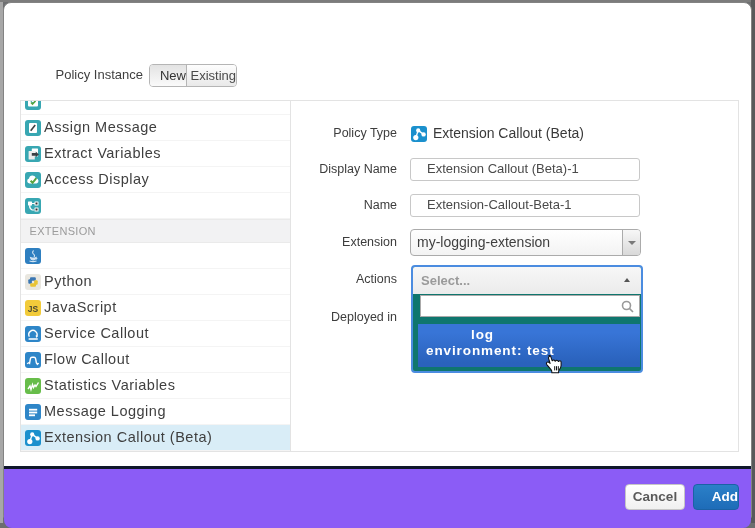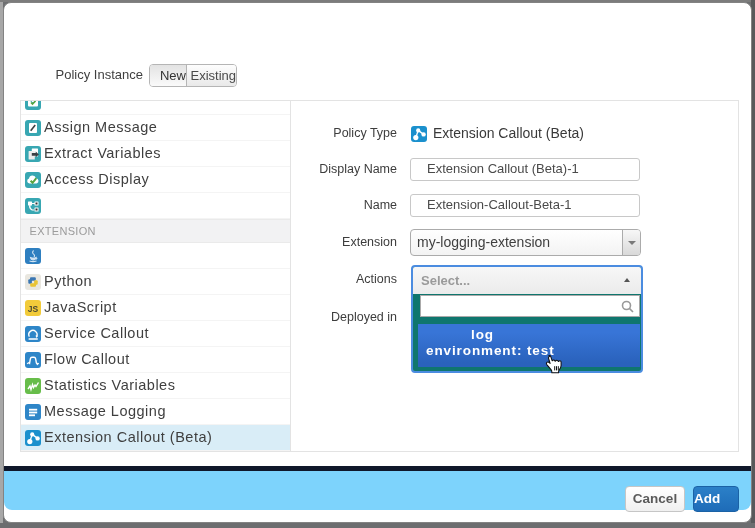--- a/index.html
+++ b/index.html
@@ -54,28 +54,28 @@
   #chosen .single .tri { position:absolute; right:11px; top:11px; width:0; height:0;
     border-left:3.5px solid transparent; border-right:3.5px solid transparent; border-bottom:4px solid #555; }
   #chosen .search { position:absolute; left:7px; top:28px; width:220px; height:22px;
     border:1px solid #aaa; background:#fff; }
   #chosen .search svg { position:absolute; right:4px; top:3px; }
   #chosen .opt { position:absolute; left:5px; top:57px; width:222px; height:43px;
     background:linear-gradient(#3875d7 20%,#2a62bc 90%); color:#fff; font-size:13.5px; letter-spacing:0.9px; font-weight:bold; }
   #chosen .opt .l1 { position:absolute; left:8px; top:3px; line-height:15px;margin-left:45px; }
   #chosen .opt .l2 { position:absolute; left:8px; top:19px; line-height:15px; }
   
-  #footer { position:absolute; left:0; top:463px; width:100%; height:44px; background:#7dd3fc;
-    border-top:5px solid #0f172a; border-radius:0 0 8px 8px; }
+  #footer { position:absolute; left:0; top:463px; width:100%; height:62px; background:#8b5cf6;
+    border-top:3px solid #0f172a; border-radius:0 0 8px 8px; }
   #cancel { position:absolute; left:621px; top:15px; width:60px; height:26px;
     border:1px solid #c6c6c6; border-radius:4px; background:linear-gradient(#ffffff,#f0f0f0);
     font-size:13.5px; font-weight:bold; color:#5a5a5a; text-align:center; line-height:24px; }
   #add { position:absolute; left:689px; top:15px; width:46px; height:26px;
     border:1px solid #1b62a5; border-radius:4px; background:linear-gradient(#2b80c8,#1e6cb8);
-    font-size:13.5px; font-weight:bold; color:#fff; text-align:left; line-height:24px; }
+    font-size:13.5px; font-weight:bold; color:#fff; text-align:right; line-height:24px; }
   #cursor { position:absolute; left:541px; top:352px; }
 </style>
 </head>
 <body>
 <div id="bgL" style="position:absolute;left:0;top:0;width:3px;height:528px;background:#a7a7a7"></div>
 <div id="bgT" style="position:absolute;left:0;top:0;width:755px;height:2px;background:#7c7c7c"></div>
 <div id="bgR" style="position:absolute;left:751px;top:0;width:4px;height:528px;background:#58595b"></div>
 <div id="bgB" style="position:absolute;left:0;top:523px;width:755px;height:5px;background:#6c6d6f"></div>
 <div id="modal">
   <div id="pilabel">Policy Instance</div>

